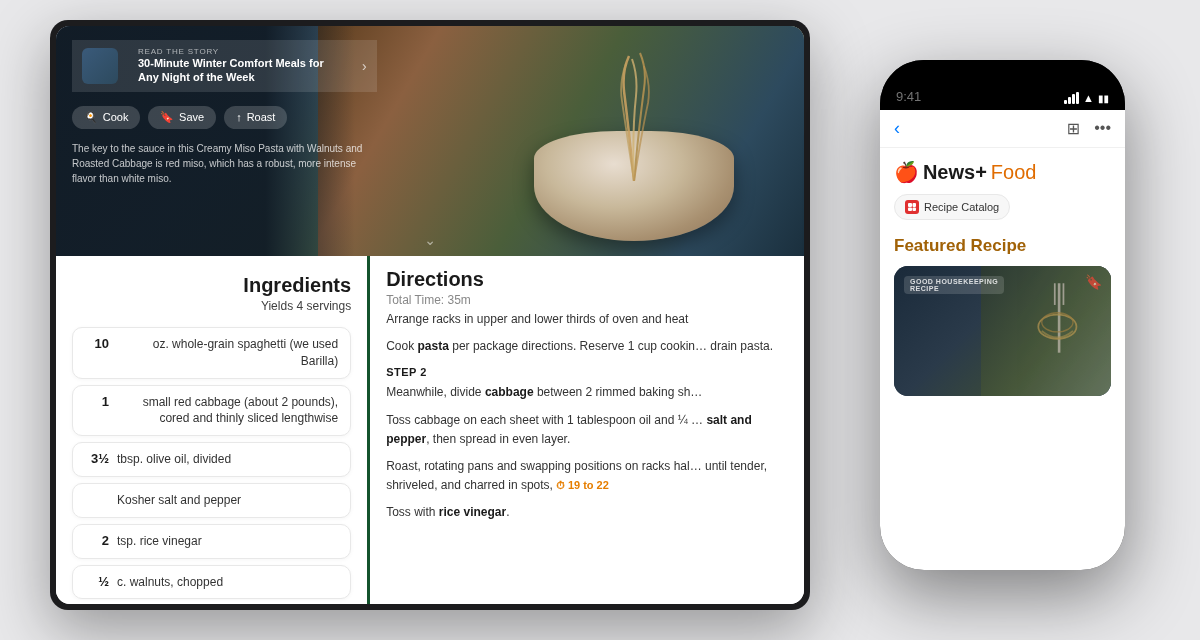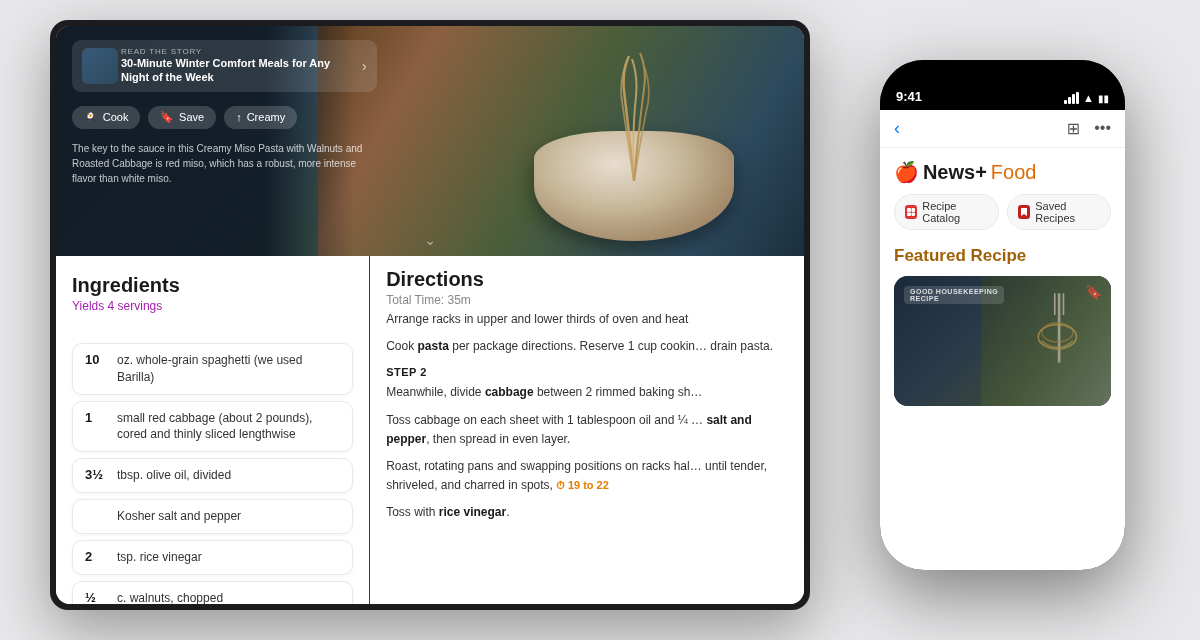--- a/index.html
+++ b/index.html
@@ -109,23 +109,23 @@
       position: absolute;
       top: 0; left: 0;
       width: 45%;
       padding: 14px 16px;
     }
 
     .story-banner {
       display: flex;
       align-items: center;
       background: rgba(255,255,255,0.12);
-      border-radius: 9px;
+      border-radius: 0;
       padding: 7px 10px;
-      gap: 3px;
+      gap: 20px;
       margin-bottom: 14px;
     }
 
     .story-thumb {
       width: 36px;
       height: 36px;
       border-radius: 6px;
       background: linear-gradient(135deg, #3a5a7a, #2d4a5e);
       flex-shrink: 0;
     }
@@ -192,35 +192,36 @@
     .content-area {
       display: flex;
       flex: 1;
       background: #fff;
       overflow: hidden;
     }
 
     .ingredients-col {
       width: 42%;
       padding: 18px 16px;
-      border-right: 1px solid #14532d;
-      overflow: hidden;
+      border-right: 3px solid #14532d;
+      overflow: hidden;
+      text-align: right;
     }
 
     .col-title {
       font-size: 20px;
       font-weight: 700;
       color: #1a1a1a;
       margin-bottom: 2px;
     }
 
     .col-subtitle {
       font-size: 12px;
-      color: #a21caf;
-      margin-bottom: 30px;
+      color: #404040;
+      margin-bottom: 14px;
     }
 
     .ingredient-item {
       display: flex;
       align-items: flex-start;
       gap: 8px;
       background: #fff;
       border: 1px solid #e8e8e8;
       border-radius: 10px;
       padding: 8px 12px;
@@ -317,22 +318,22 @@
       left: 50%;
       transform: translateX(-50%);
       width: 120px;
       height: 30px;
       background: #000;
       border-radius: 0 0 22px 22px;
     }
 
     .phone-time {
       font-size: 13px;
-      font-weight: 700;
-      color: #ffffff;
+      font-weight: 400;
+      color: #737373;
       z-index: 2;
     }
 
     .phone-status-icons {
       display: flex;
       align-items: center;
       gap: 4px;
       z-index: 2;
     }
 
@@ -516,21 +517,21 @@
             <button class="action-btn">
               <span>🍳</span>
               <span>Cook</span>
             </button>
             <button class="action-btn">
               <span>🔖</span>
               <span>Save</span>
             </button>
             <button class="action-btn">
               <span>↑</span>
-              <span>Creamy</span>
+              <span>Roast</span>
             </button>
           </div>
 
           <p class="hero-description">The key to the sauce in this Creamy Miso Pasta with Walnuts and Roasted Cabbage is red miso, which has a robust, more intense flavor than white miso.</p>
         </div>
 
         <div class="hero-chevron">⌄</div>
       </div>
 
       <div class="content-area">
@@ -623,28 +624,20 @@
           <div class="tab-icon">
             <svg width="10" height="10" viewBox="0 0 10 10">
                 <rect x="1" y="1" width="4" height="4" fill="#fff" rx="1"></rect>
                 <rect x="5.5" y="1" width="3.5" height="4" fill="#fff" rx="1"></rect>
                 <rect x="1" y="5.5" width="4" height="3.5" fill="#fff" rx="1"></rect>
                 <rect x="5.5" y="5.5" width="3.5" height="3.5" fill="#fff" rx="1"></rect>
               </svg>
           </div>
           <span>Recipe Catalog</span>
         </div>
-        <div class="phone-tab">
-          <div class="tab-icon" style="background:#c02020;">
-            <svg width="10" height="10" viewBox="0 0 10 10">
-                <path d="M2 1h6v8L5 7 2 9V1z" fill="#fff"></path>
-              </svg>
-          </div>
-          <span>Saved Recipes</span>
-        </div>
       </div>
 
       <div class="featured-section">
         <h3 class="featured-title">Featured Recipe</h3>
 
         <div class="featured-card">
           <div class="featured-card-bg"></div>
           <div class="featured-card-thumb">
             
             <svg width="100%" height="100%" viewBox="0 0 150 130" style="opacity:0.9">

